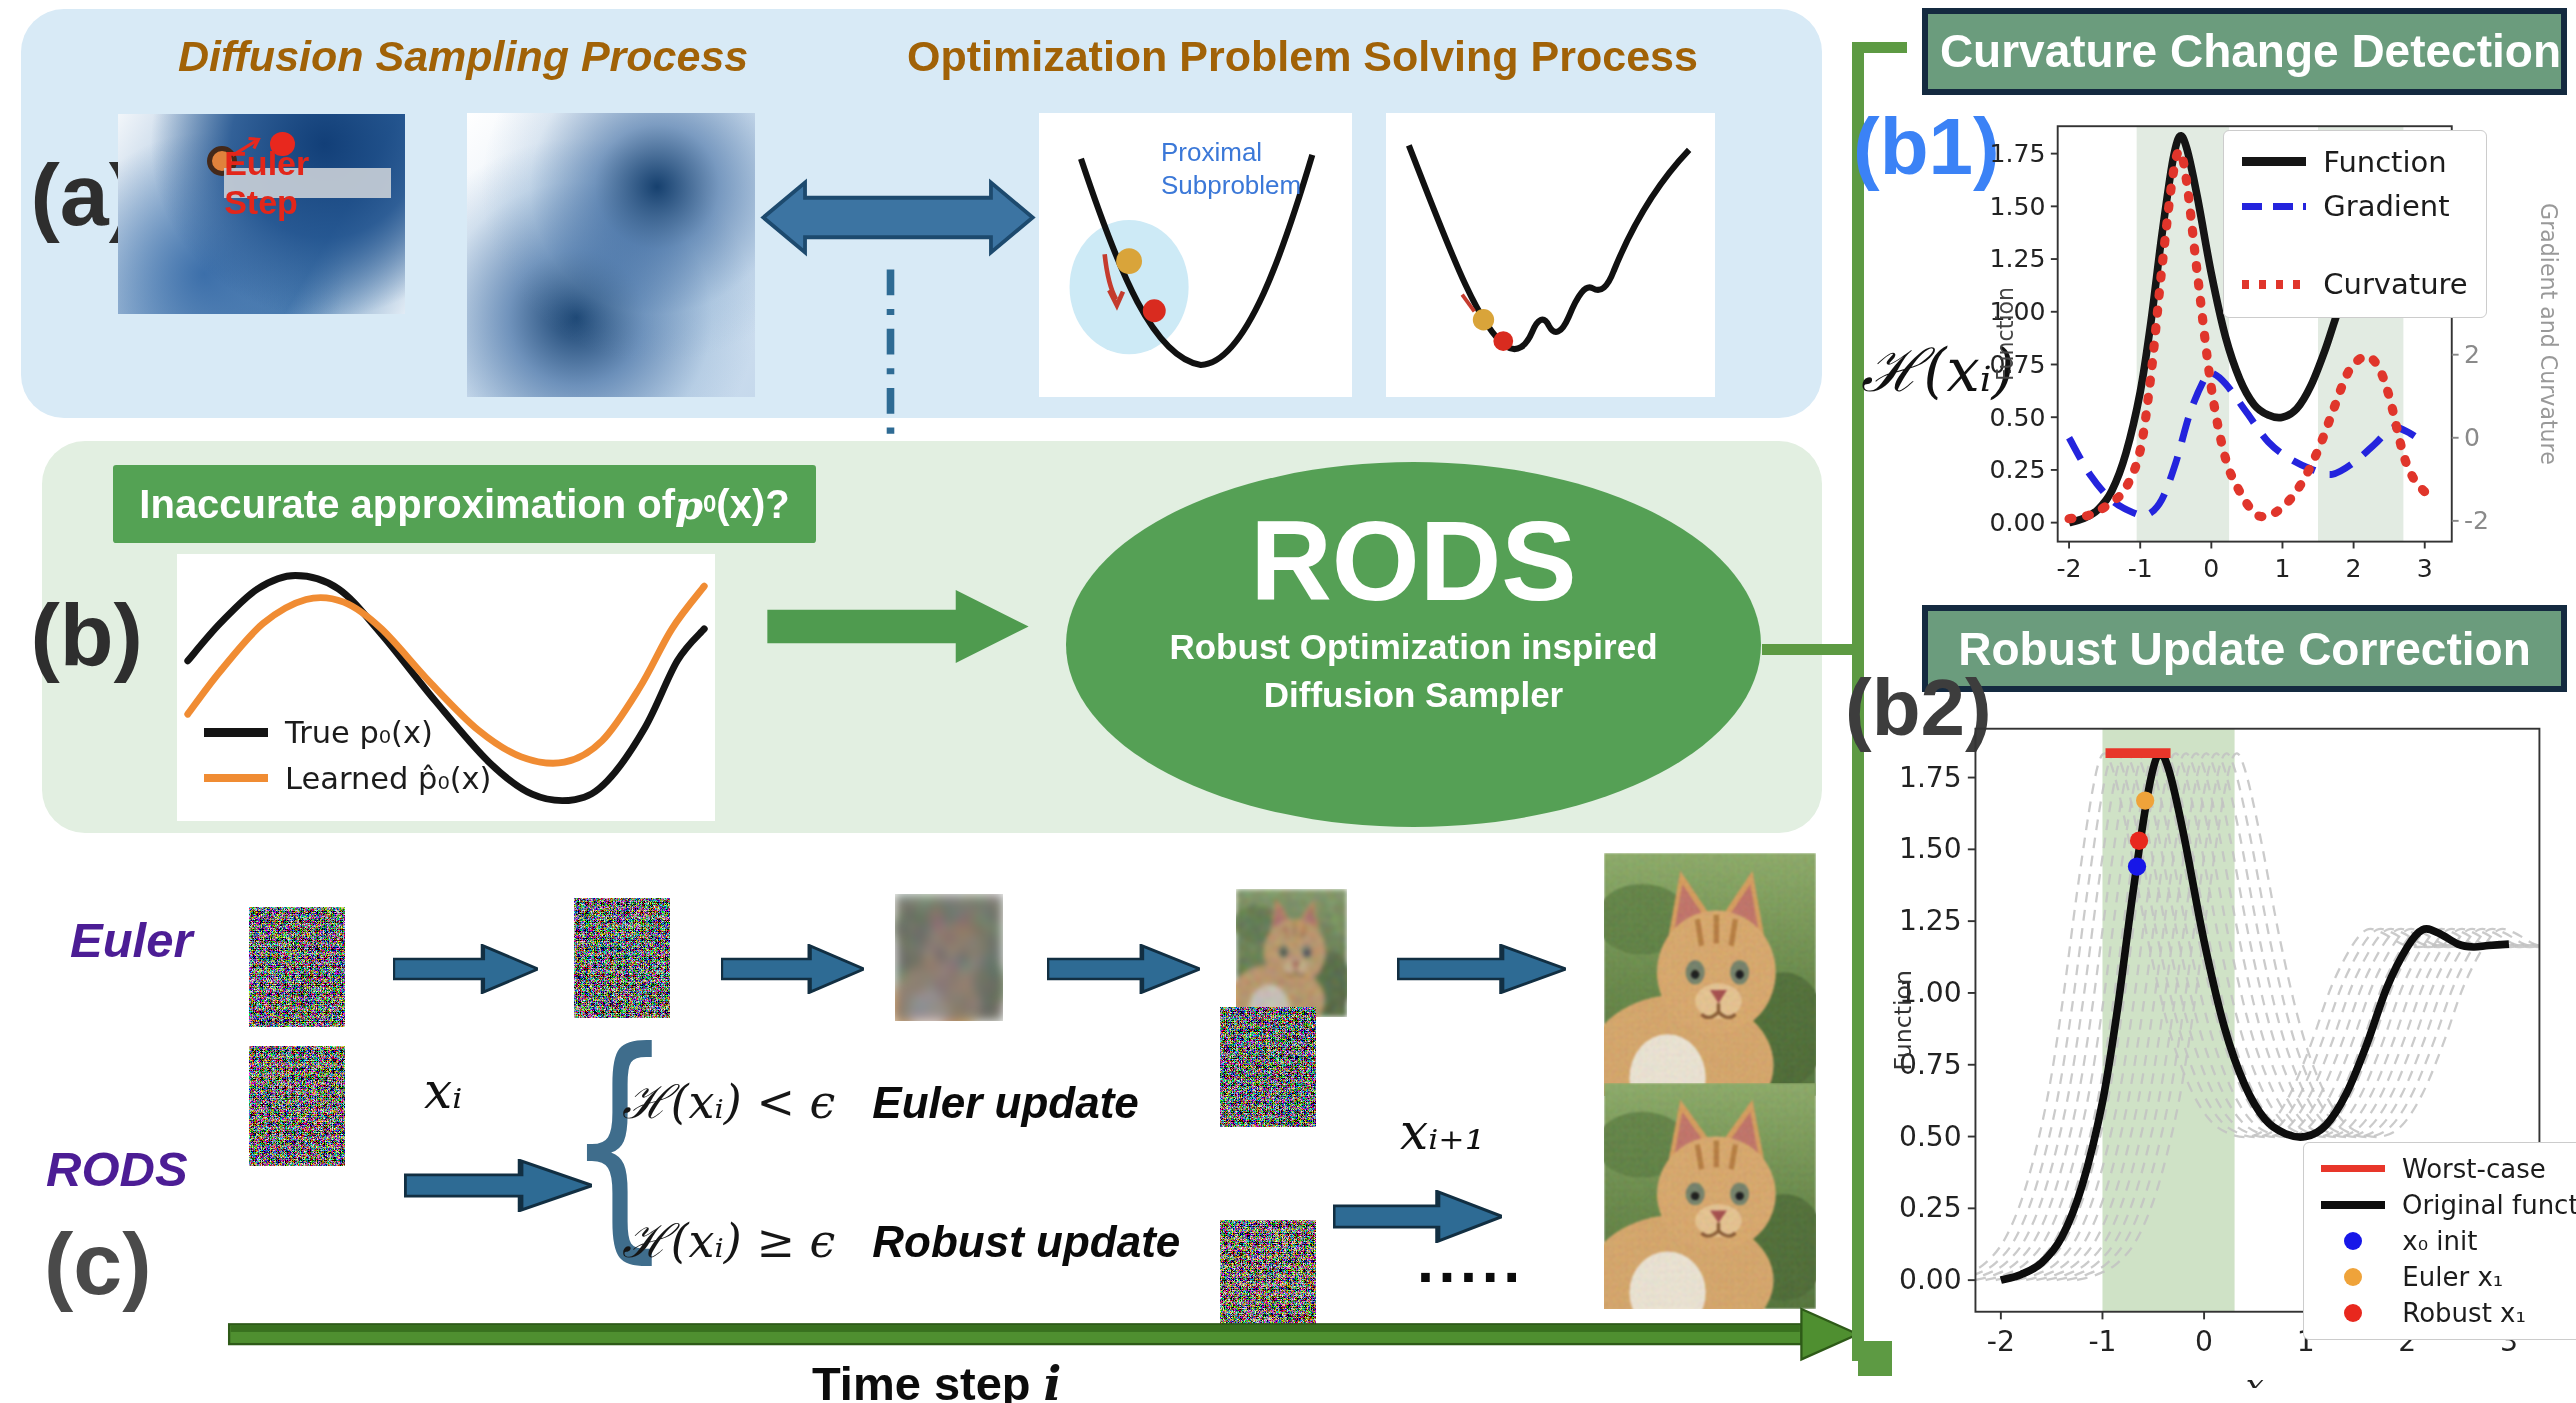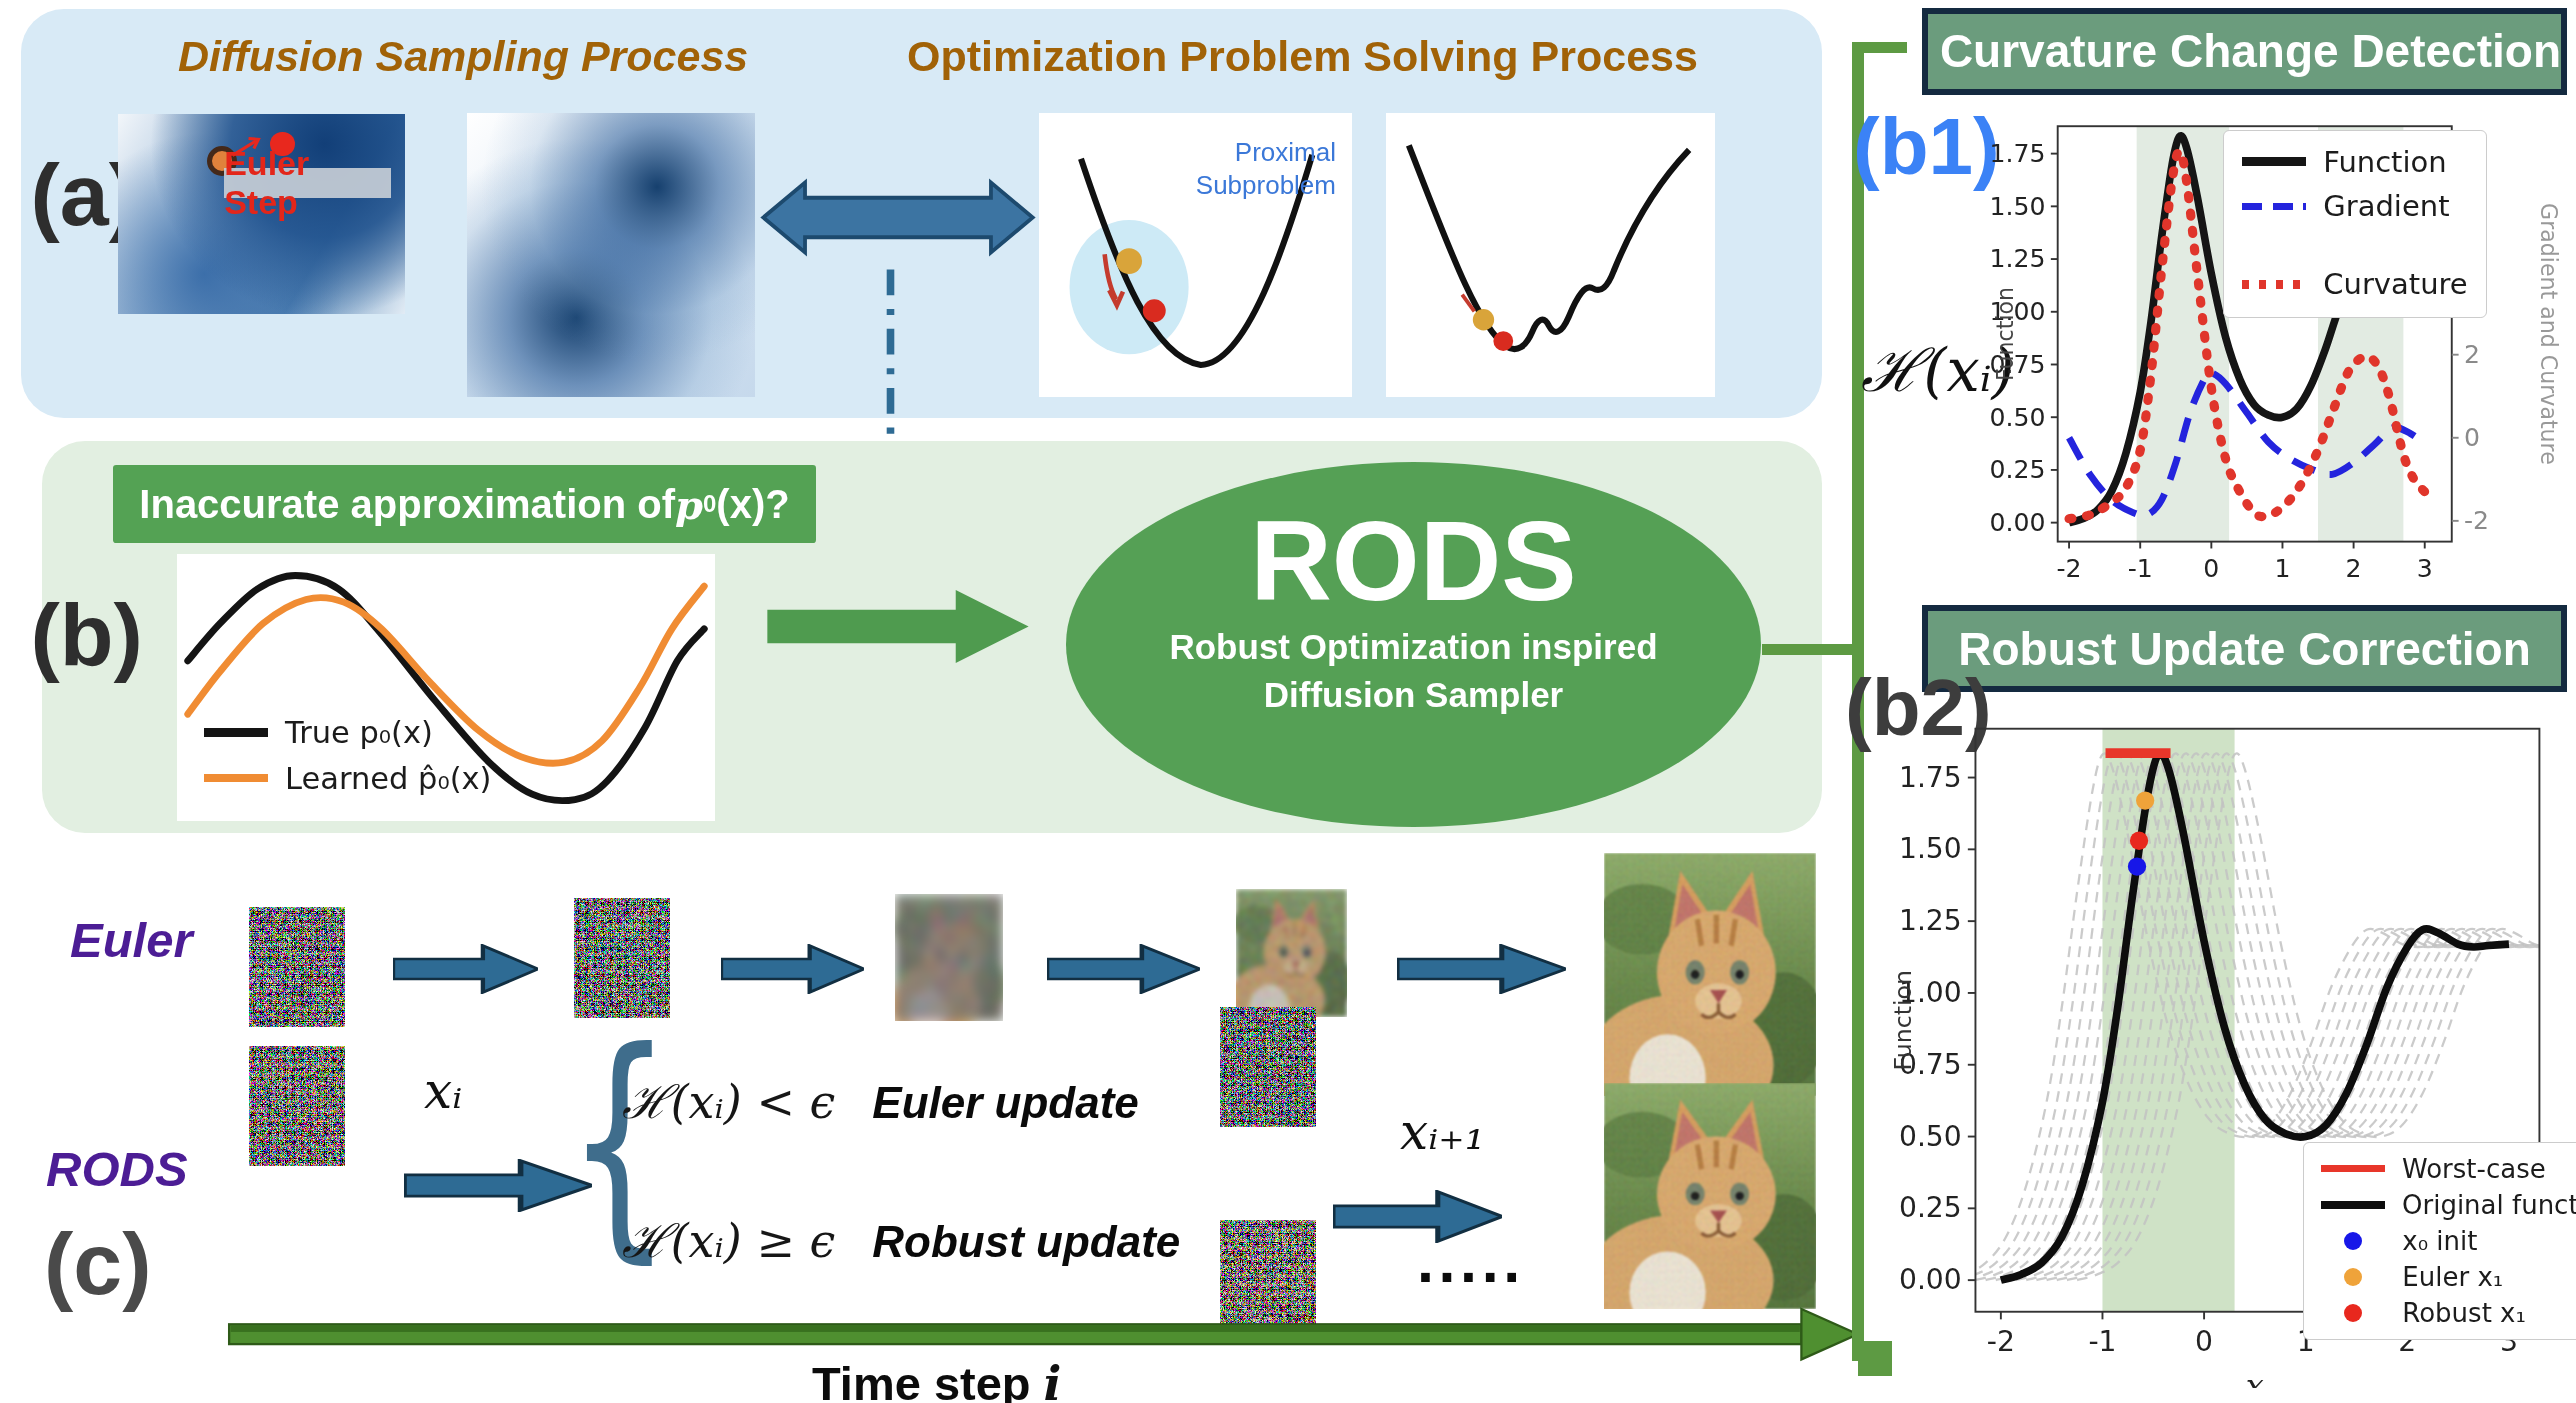--- a/index.html
+++ b/index.html
@@ -73,21 +73,21 @@
       <span class="euler-step-text">Euler Step</span>
     </div>
   </div>
 
   <div class="abs grad2"></div>
 
   <svg class="abs" style="left:759px;top:175px;" width="278" height="85" viewBox="0 0 365 112">
     <polygon points="60,30 60,10 5,56 60,102 60,82 305,82 305,102 360,56 305,10 305,30" fill="#3c74a2" stroke="#1d4a6e" stroke-width="5"></polygon>
   </svg>
 
-  <div class="abs img-card" style="left:1039px;top:113px;width:313px;height:284px;text-align:right;">
+  <div class="abs img-card" style="left:1039px;top:113px;width:313px;height:284px;">
     <svg width="313" height="284" viewBox="0 0 410 372">
       <ellipse cx="118" cy="228" rx="78" ry="88" fill="#cdeaf6"></ellipse>
       <path d="M55,60 C105,210 150,320 212,330 C272,328 322,175 358,55" stroke="#111" stroke-width="8" fill="none"></path>
       <path d="M86,185 C89,213 93,230 101,244" stroke="#c43b2e" stroke-width="6" fill="none"></path>
       <path d="M92,232 L102,252 L110,234" stroke="#c43b2e" stroke-width="6" fill="none"></path>
       <circle cx="118" cy="194" r="17" fill="#d9a43a"></circle>
       <circle cx="151" cy="259" r="15" fill="#d92b1f"></circle>
     </svg>
     <div class="abs" style="left:122px;top:23px;width:175px;color:#3b78d8;font-size:26px;line-height:1.25;">Proximal Subproblem</div>
   </div>

